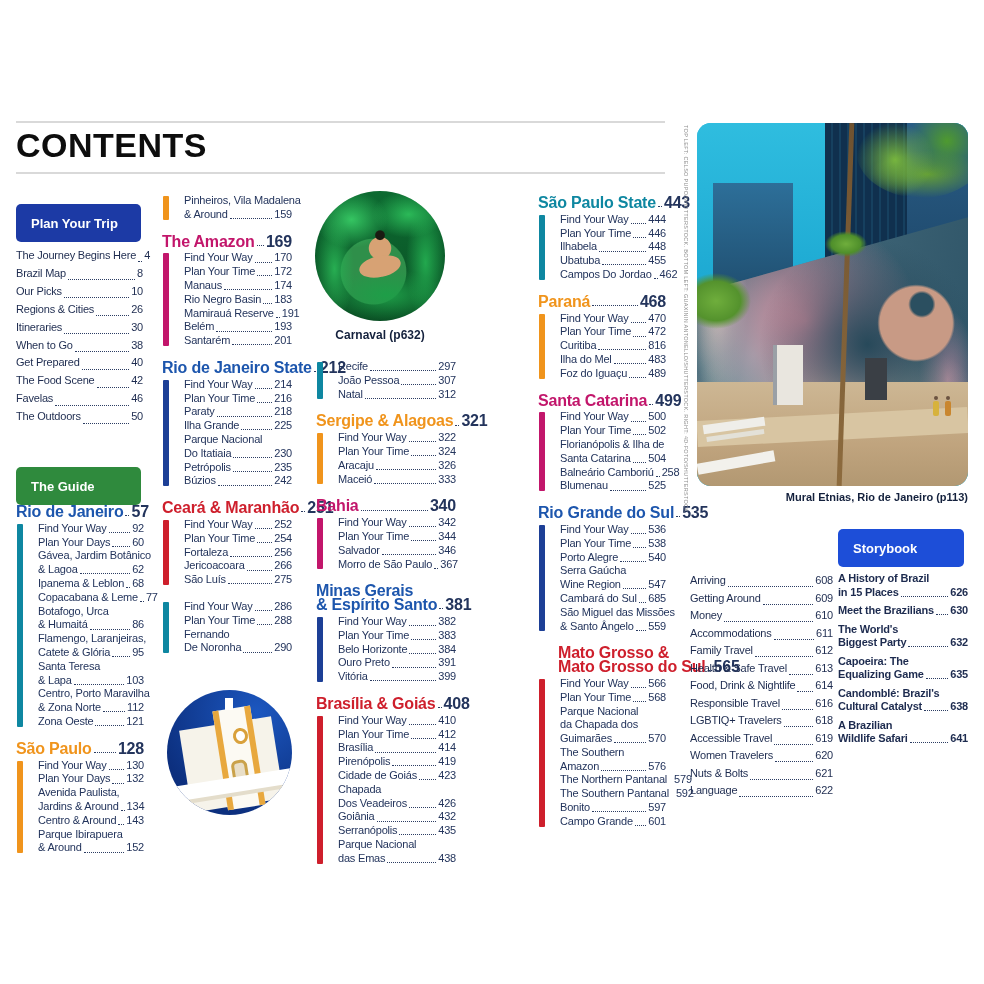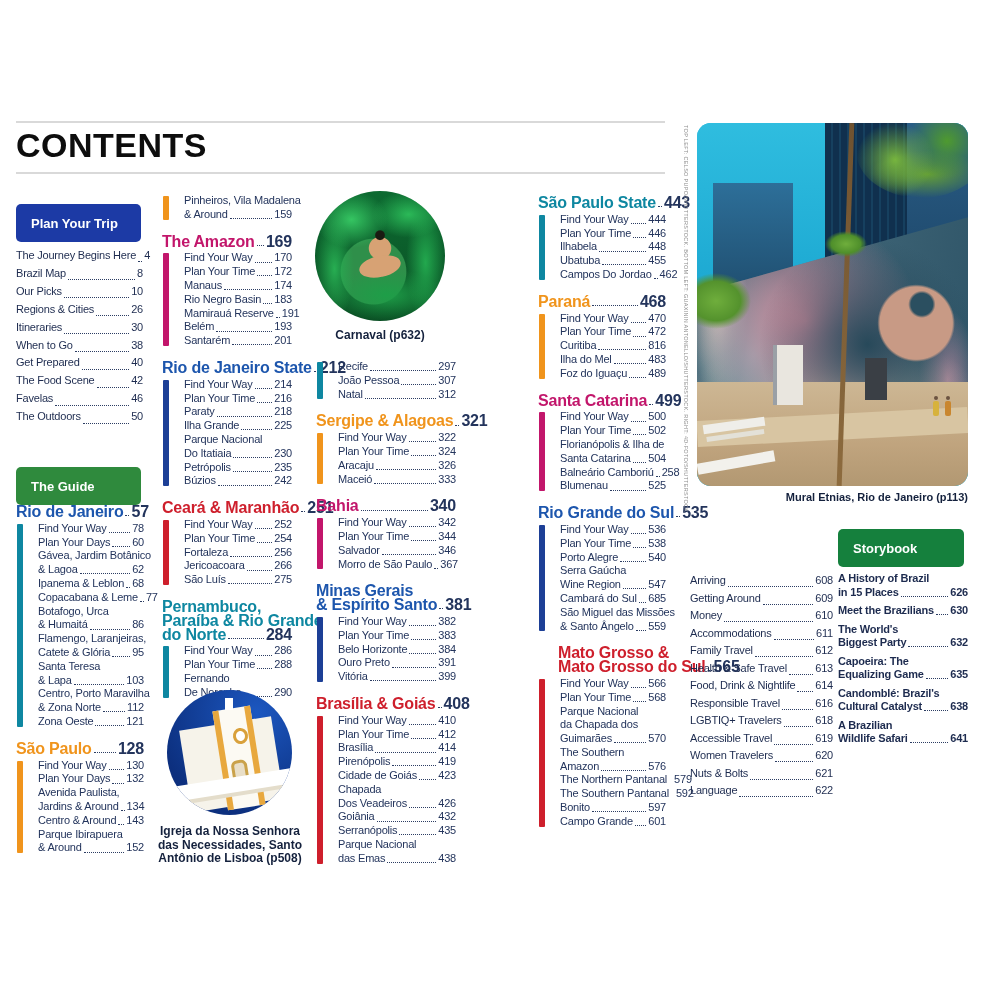--- a/index.html
+++ b/index.html
@@ -182,21 +182,21 @@
             <span class="dots"></span>
             <span class="pg">57</span>
           </div>
         </div>
         <div class="sub">
           <div class="bar" style="background: rgb(14, 135, 161);"></div>
           <div class="sub-items">
             <div class="row">
               <span class="lbl">Find Your Way</span>
               <span class="dots"></span>
-              <span class="pg">78</span>
+              <span class="pg">92</span>
             </div>
             <div class="row">
               <span class="lbl">Plan Your Days</span>
               <span class="dots"></span>
               <span class="pg">60</span>
             </div>
             <div class="row">
               <span class="lbl">Gávea, Jardim Botânico</span>
             </div>
             <div class="row">
@@ -451,33 +451,20 @@
             </div>
             <div class="row">
               <span class="lbl">São Luís</span>
               <span class="dots"></span>
               <span class="pg">275</span>
             </div>
           </div>
         </div>
       </div>
       <div class="block">
-        <div class="sec-head" style="color: rgb(14, 135, 161);">
-          <div class="row">
-            <span class="lbl">Pernambuco,</span>
-          </div>
-          <div class="row">
-            <span class="lbl">Paraíba &amp; Rio Grande</span>
-          </div>
-          <div class="row">
-            <span class="lbl">do Norte</span>
-            <span class="dots"></span>
-            <span class="pg">284</span>
-          </div>
-        </div>
         <div class="sub">
           <div class="bar" style="background: rgb(14, 135, 161);"></div>
           <div class="sub-items">
             <div class="row">
               <span class="lbl">Find Your Way</span>
               <span class="dots"></span>
               <span class="pg">286</span>
             </div>
             <div class="row">
               <span class="lbl">Plan Your Time</span>
@@ -498,21 +485,20 @@
     </div>
   <div class="figure-circle" style="left:167px;top:690px;width:125px;height:125px;">
     <div id="church-sky"></div>
     <div id="church-body"></div>
     <div id="church-facade"></div>
     <div id="church-pinnacle"></div>
     <div id="church-window"></div>
     <div id="church-door"></div>
     <div id="church-rail"></div>
   </div>
-  <div class="fig-caption" style="left:150px;top:825px;width:160px;">Igreja da Nossa Senhora das Necessidades, Santo Antônio de Lisboa (p508)</div>
 
   <div class="figure-circle" style="left:315px;top:191px;width:130px;height:130px;">
     <div id="carnaval-art"></div>
     <div id="carnaval-skin"></div>
   </div>
   <div class="fig-caption" style="left:307px;top:329px;width:146px;">Carnaval (p632)</div>
   <div id="col3" class="col" style="left:316px;top:360px;width:140px;">
       <div class="block">
         <div class="sub">
           <div class="bar" style="background: rgb(14, 135, 161);"></div>
@@ -1035,21 +1021,21 @@
         <span class="dots"></span>
         <span class="pg">621</span>
       </div>
       <div class="row">
         <span class="lbl">Language</span>
         <span class="dots"></span>
         <span class="pg">622</span>
       </div>
     </div>
 
-  <div class="pill" style="left:838px;top:529px;width:126px;height:38px;background:#15803d;">Storybook</div>
+  <div class="pill" style="left:838px;top:529px;width:126px;height:38px;background:#1d4ed8;">Storybook</div>
   <div id="storybook-list" style="left:838px;top:572px;width:130px;">
       <div class="entry">
         <div class="row">
           <span class="lbl">A History of Brazil</span>
         </div>
         <div class="row">
           <span class="lbl">in 15 Places</span>
           <span class="dots"></span>
           <span class="pg">626</span>
         </div>

